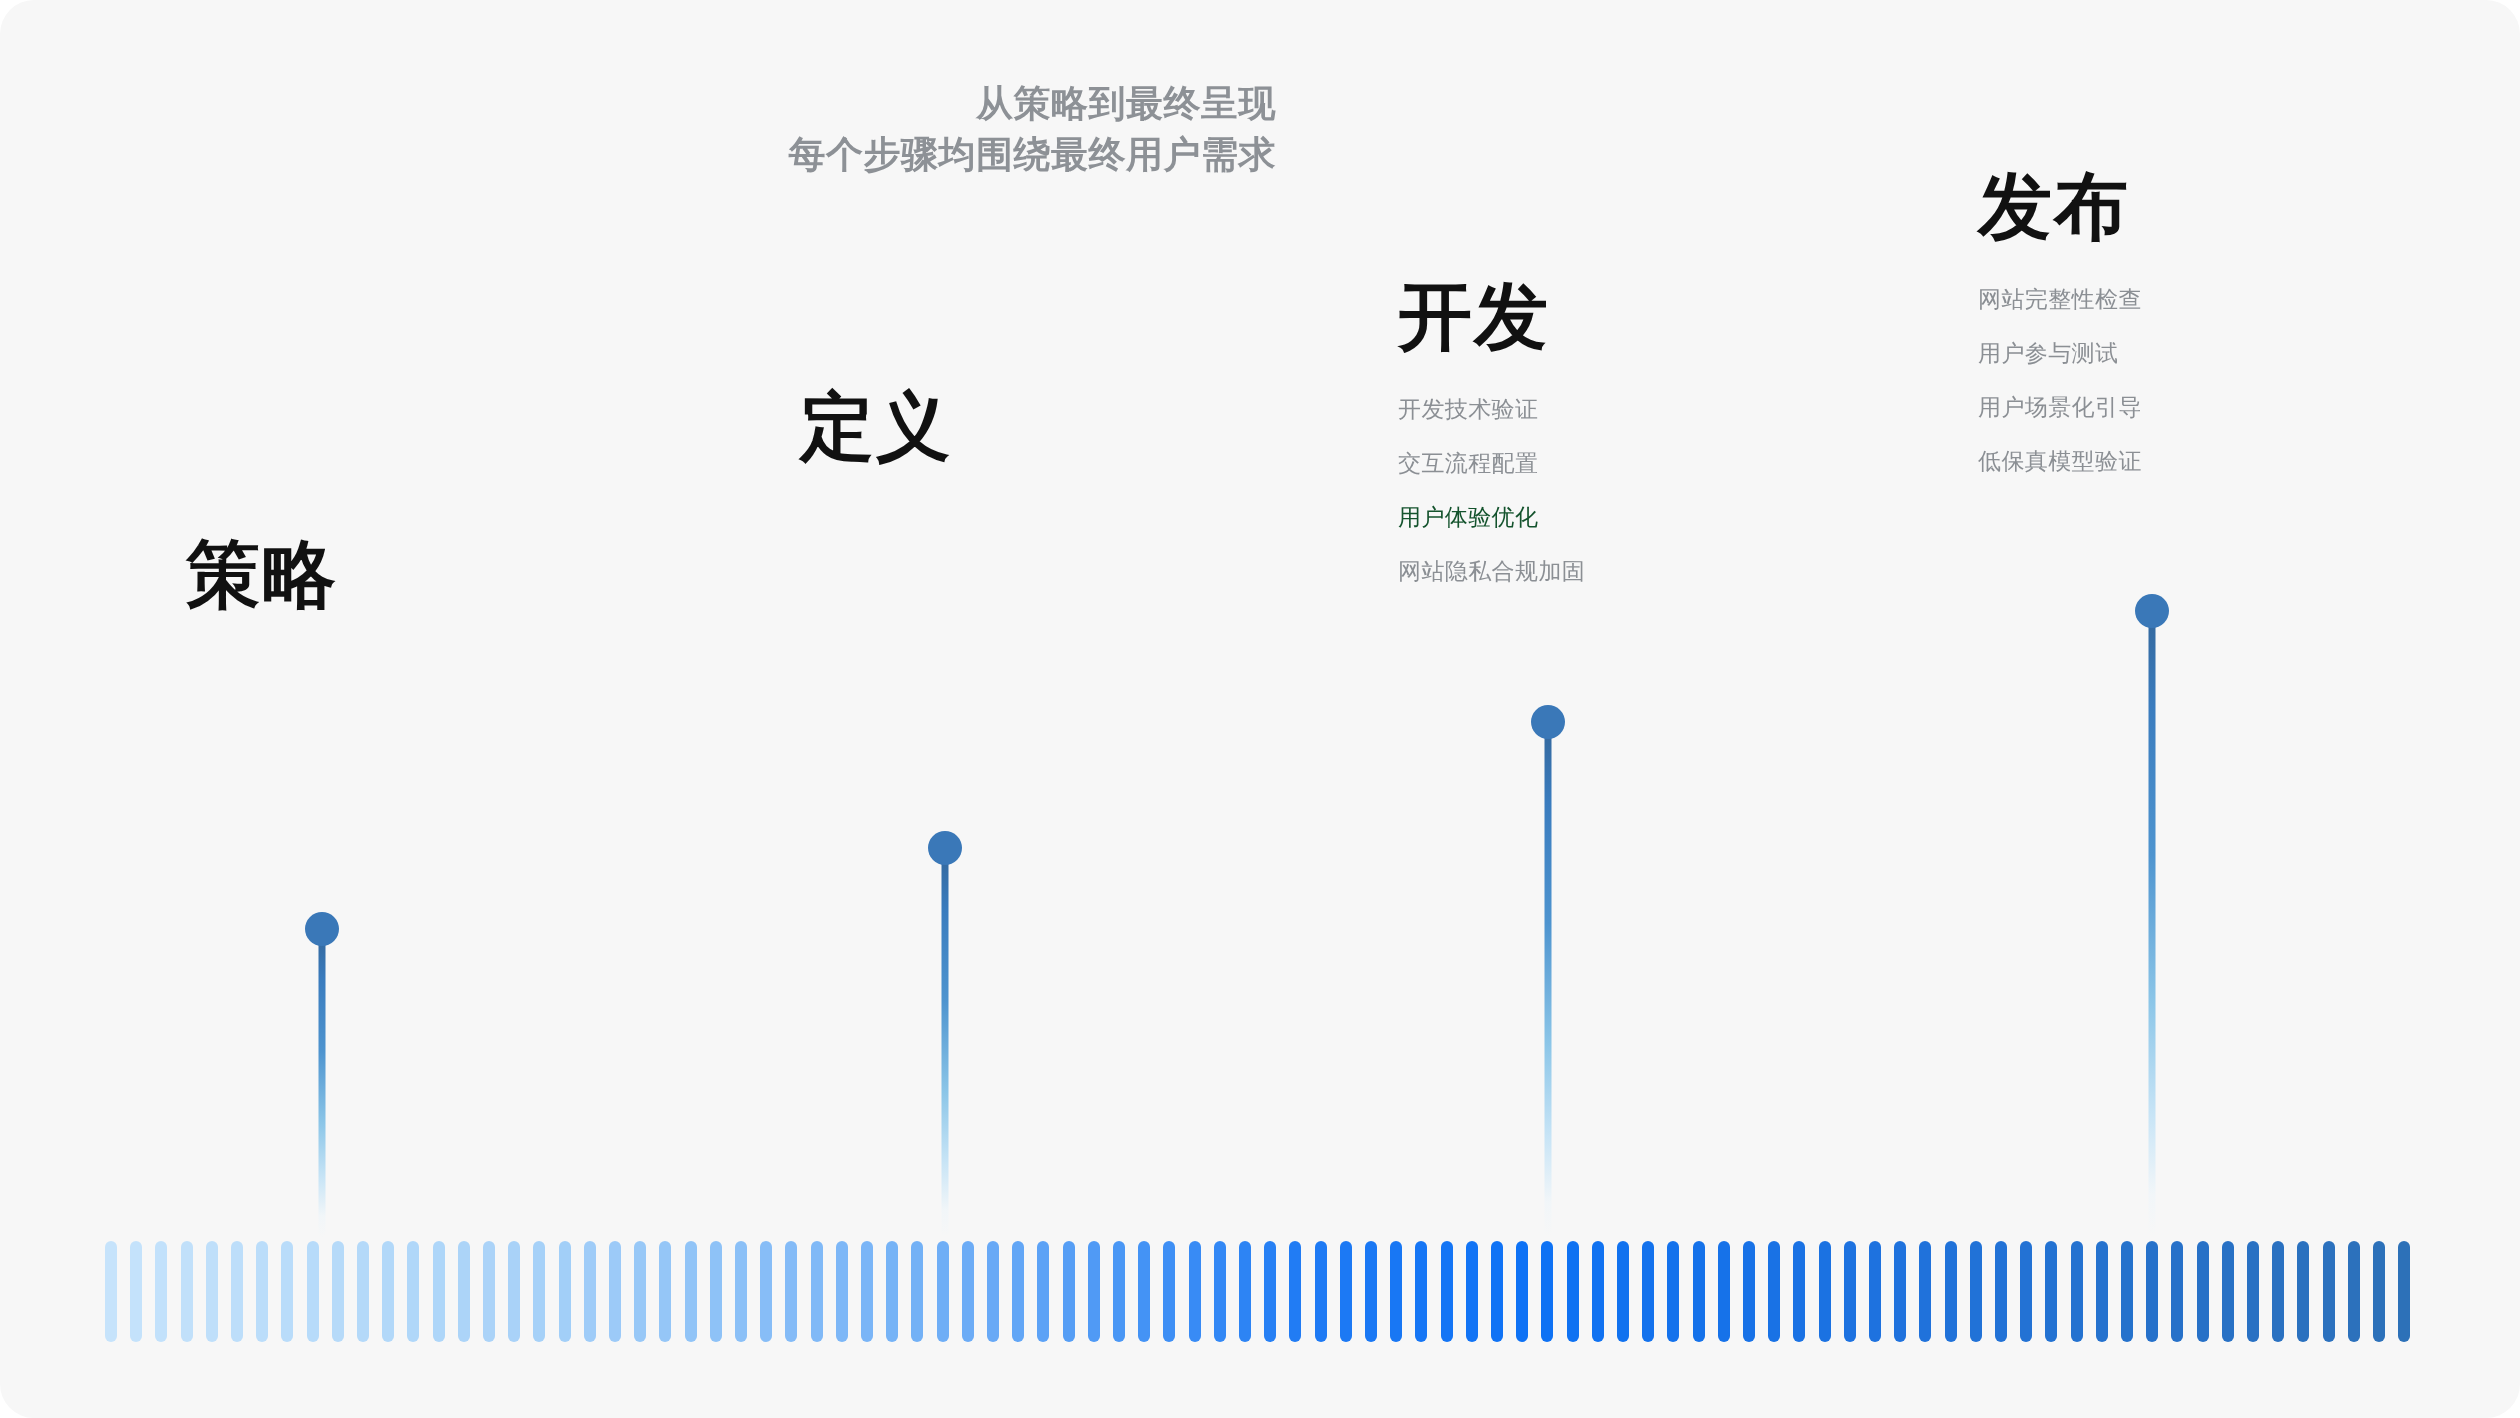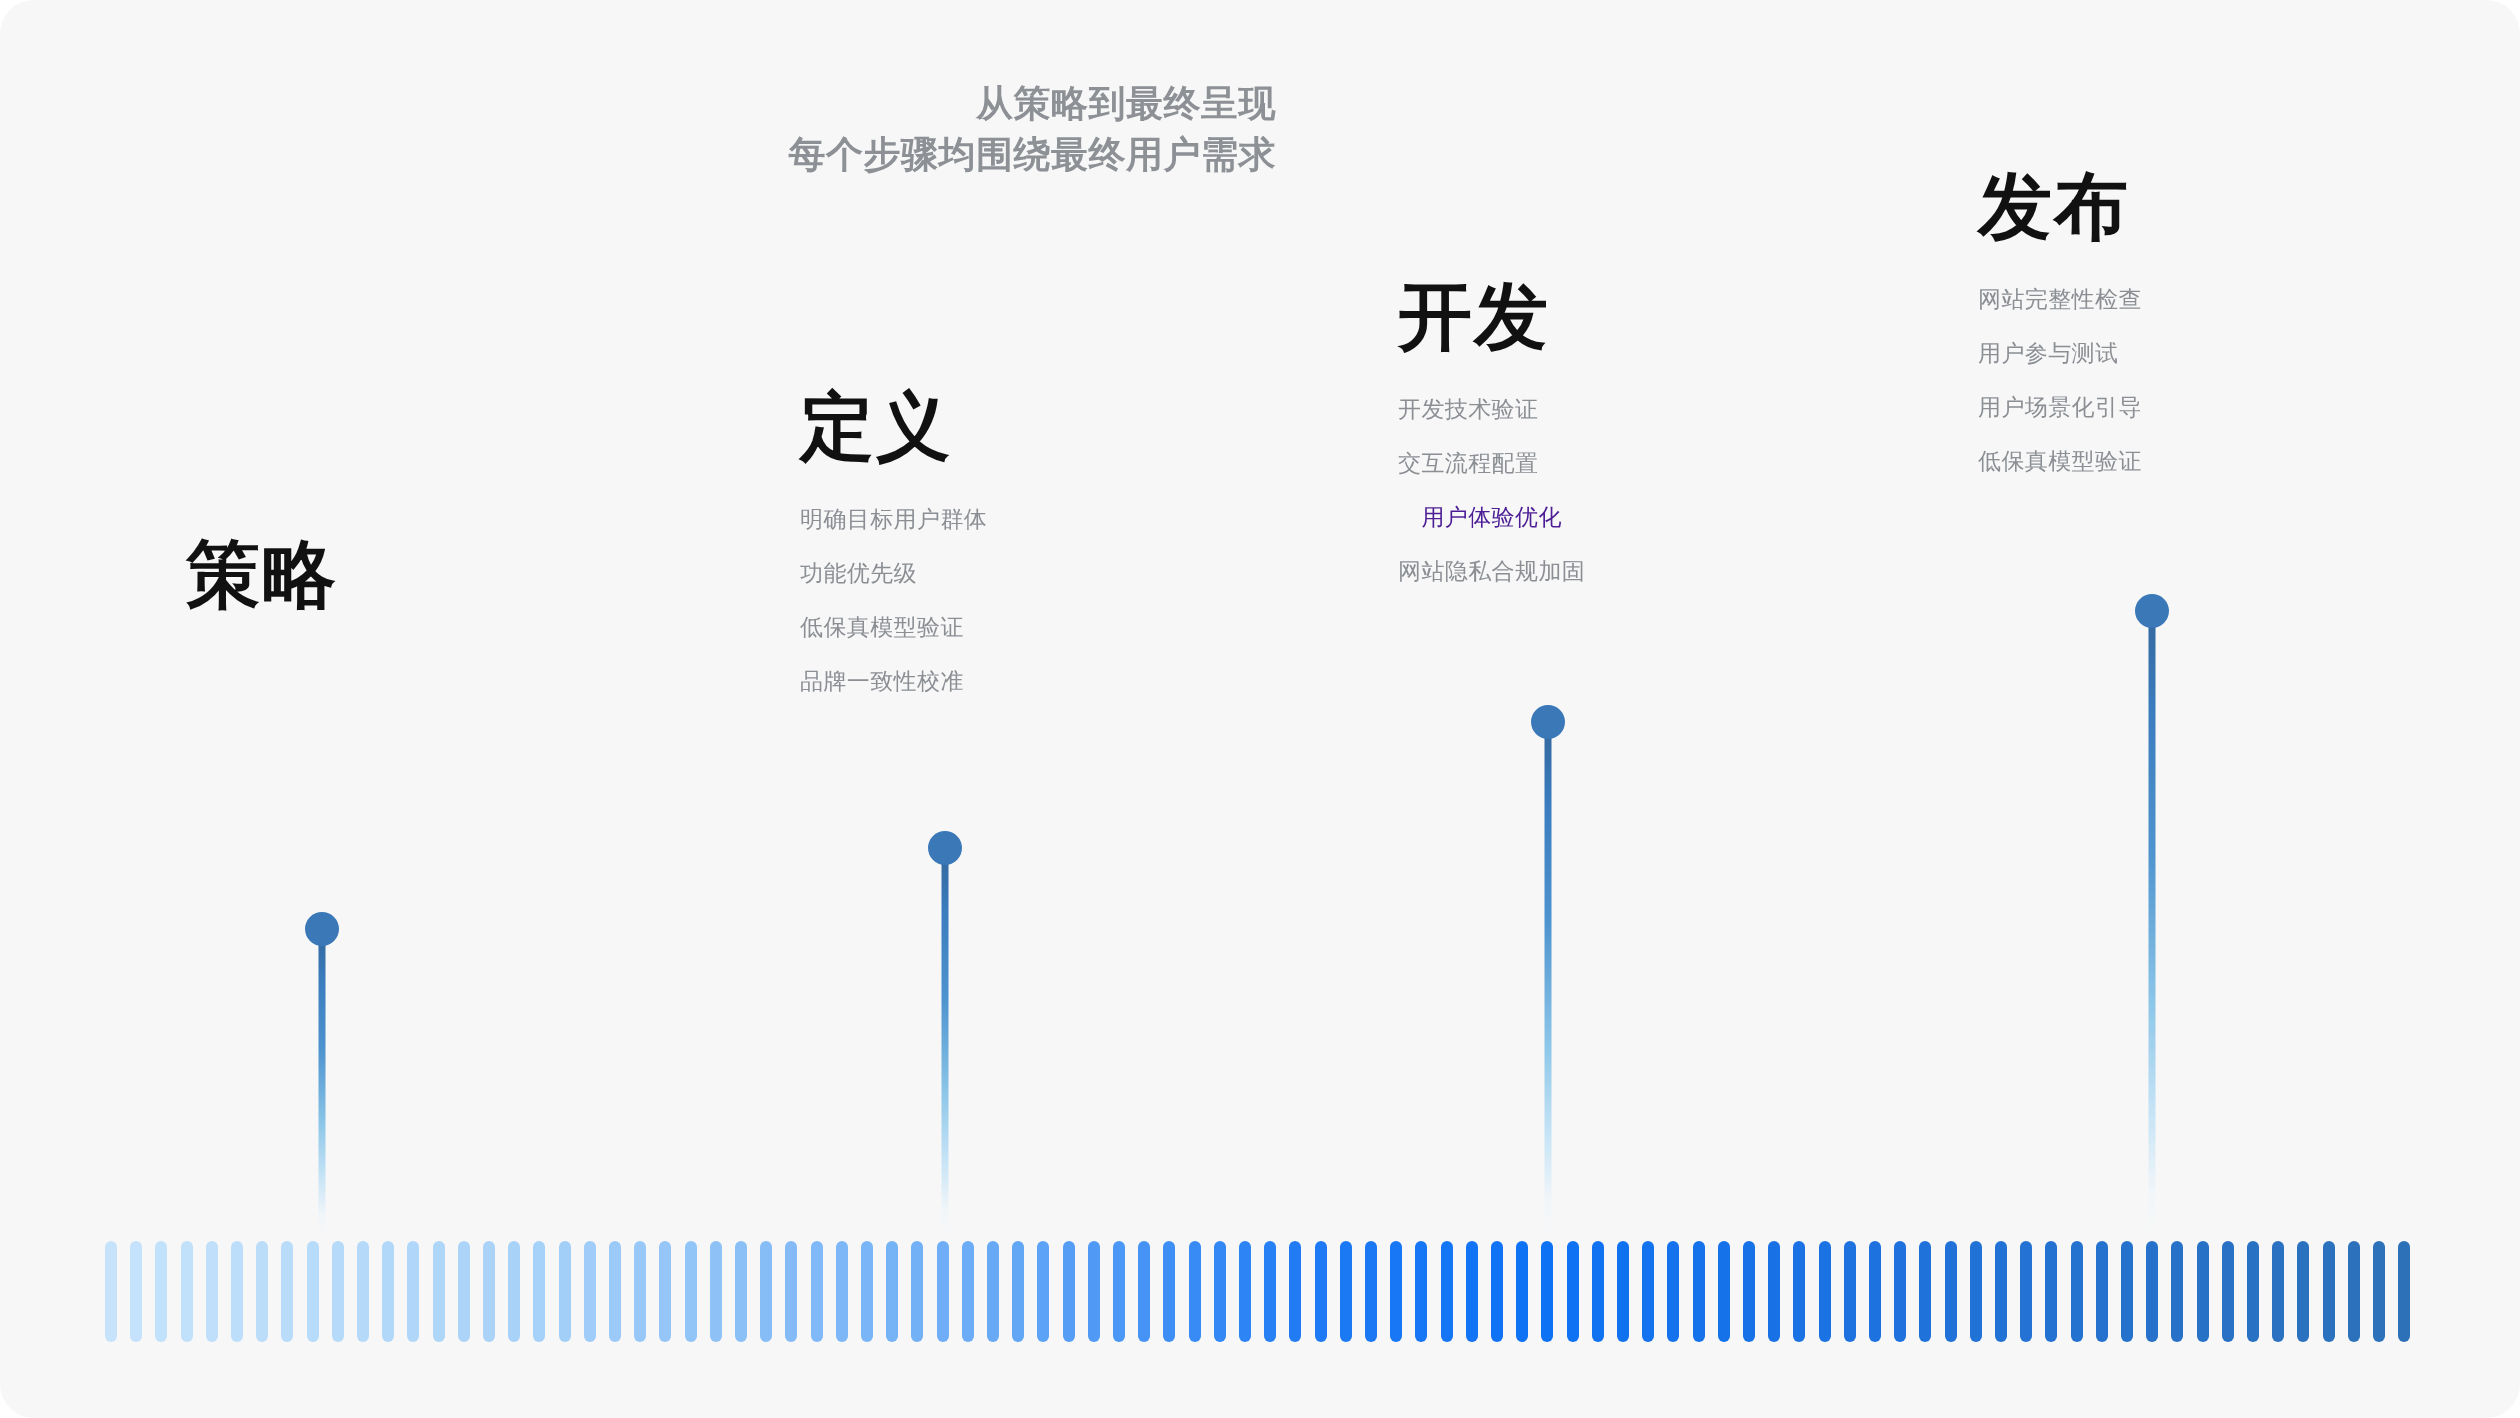--- a/index.html
+++ b/index.html
@@ -134,37 +134,31 @@
   <div id="stages-layer">
       <div class="stage" style="left: 186px; top: 538px;">
         <div class="stage-title" style="color: rgb(17, 17, 17);">策略</div>
       </div>
       <div class="marker" style="left: 304px; top: 912px; height: 325px;">
         <div class="marker-stem" style="height: 299px;"></div>
         <div class="marker-dot" style="background: rgb(58, 120, 184);"></div>
       </div>
       <div class="stage" style="left: 800px; top: 390px;">
         <div class="stage-title" style="color: rgb(17, 17, 17);">定义</div>
-        <ul class="stage-items">
-          <li class="stage-item" style="color: rgb(139, 143, 148);">明确目标用户群体</li>
-          <li class="stage-item" style="color: rgb(139, 143, 148);">功能优先级</li>
-          <li class="stage-item" style="color: rgb(139, 143, 148);">低保真模型验证</li>
-          <li class="stage-item" style="color: rgb(139, 143, 148);">品牌一致性校准</li>
-        </ul>
       </div>
       <div class="marker" style="left: 927px; top: 831px; height: 406px;">
         <div class="marker-stem" style="height: 380px;"></div>
         <div class="marker-dot" style="background: rgb(58, 120, 184);"></div>
       </div>
       <div class="stage" style="left: 1398px; top: 280px;">
         <div class="stage-title" style="color: rgb(17, 17, 17);">开发</div>
         <ul class="stage-items">
           <li class="stage-item" style="color: rgb(139, 143, 148);">开发技术验证</li>
           <li class="stage-item" style="color: rgb(139, 143, 148); margin-top: 31px;">交互流程配置</li>
-          <li class="stage-item" style="color: #4c1d95; text-align: center;">用户体验优化</li>
+          <li class="stage-item" style="color: #14532d;">用户体验优化</li>
           <li class="stage-item" style="color: rgb(139, 143, 148);">网站隐私合规加固</li>
         </ul>
       </div>
       <div class="marker" style="left: 1530px; top: 705px; height: 532px;">
         <div class="marker-stem" style="height: 506px;"></div>
         <div class="marker-dot" style="background: rgb(58, 120, 184);"></div>
       </div>
       <div class="stage" style="left: 1978px; top: 170px;">
         <div class="stage-title" style="color: rgb(17, 17, 17);">发布</div>
         <ul class="stage-items">

